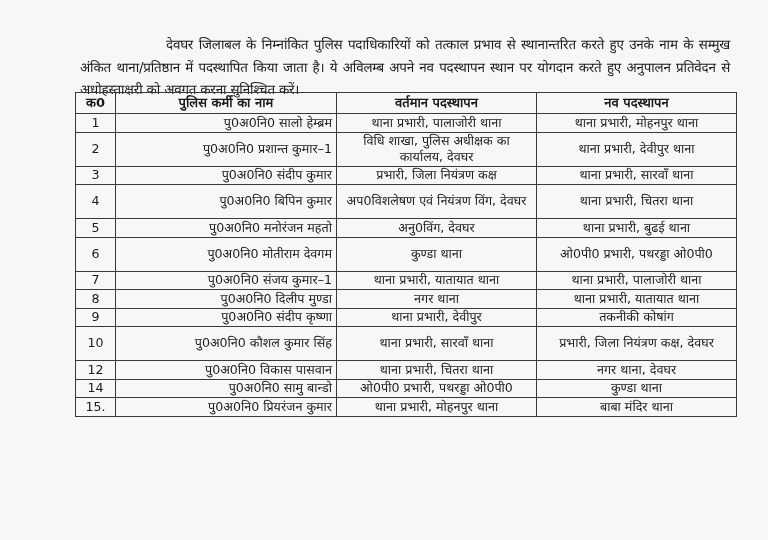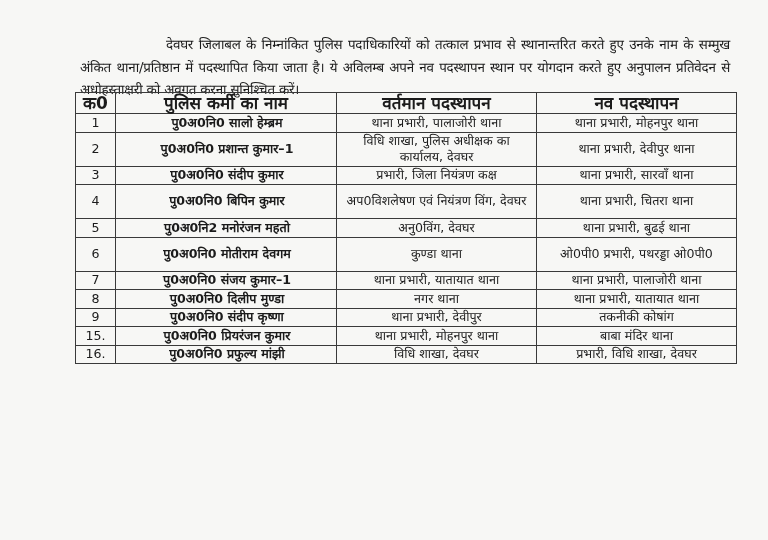--- a/index.html
+++ b/index.html
@@ -18,23 +18,23 @@
   .para .indent { display:inline-block; width:86px; }
   table {
     position:absolute; left:75px; top:92px; width:661px;
     border-collapse:collapse; table-layout:fixed;
     font-size:12.6px;
   }
   td, th {
     border:1px solid #3a3a3a; padding:0 4px;
     line-height:16.5px; vertical-align:middle;
   }
-  th { font-weight:bold; font-size:17px; height:20px; text-align:center; }
+  th { font-weight:bold; font-size:13px; height:20px; text-align:center; }
   td.sno { text-align:center; }
-  td.name { text-align:center; padding-left:6px;font-weight:bold; }
+  td.name { text-align:right; padding-left:6px; }
   td.cur, td.new { text-align:center;margin-left:43px; }
   tr.single td { height:17.5px; }
   tr.double td { height:33px; }
   col.c1 { width:40px; }
   col.c2 { width:221px; }
   col.c3 { width:200px; }
   col.c4 { width:200px; }
 </style>
 </head>
 <body>
@@ -77,21 +77,21 @@
         <td class="new">थाना प्रभारी, सारवाँ थाना</td>
       </tr>
       <tr class="double">
         <td class="sno">4</td>
         <td class="name">पु0अ0नि0 बिपिन कुमार</td>
         <td class="cur">अप0विशलेषण एवं नियंत्रण विंग, देवघर</td>
         <td class="new">थाना प्रभारी, चितरा थाना</td>
       </tr>
       <tr class="single">
         <td class="sno">5</td>
-        <td class="name">पु0अ0नि2 मनोरंजन महतो</td>
+        <td class="name">पु0अ0नि0 मनोरंजन महतो</td>
         <td class="cur">अनु0विंग, देवघर</td>
         <td class="new">थाना प्रभारी, बुढई थाना</td>
       </tr>
       <tr class="double">
         <td class="sno">6</td>
         <td class="name">पु0अ0नि0 मोतीराम देवगम</td>
         <td class="cur">कुण्डा थाना</td>
         <td class="new">ओ0पी0 प्रभारी, पथरड्डा ओ0पी0</td>
       </tr>
       <tr class="single">
@@ -105,27 +105,39 @@
         <td class="name">पु0अ0नि0 दिलीप मुण्डा</td>
         <td class="cur">नगर थाना</td>
         <td class="new">थाना प्रभारी, यातायात थाना</td>
       </tr>
       <tr class="single">
         <td class="sno">9</td>
         <td class="name">पु0अ0नि0 संदीप कृष्णा</td>
         <td class="cur">थाना प्रभारी, देवीपुर</td>
         <td class="new">तकनीकी कोषांग</td>
       </tr>
+      <tr class="double">
+        <td class="sno">10</td>
+        <td class="name">पु0अ0नि0 कौशल कुमार सिंह</td>
+        <td class="cur">थाना प्रभारी, सारवाँ थाना</td>
+        <td class="new">प्रभारी, जिला नियंत्रण कक्ष, देवघर</td>
+      </tr>
+      <tr class="single">
+        <td class="sno">12</td>
+        <td class="name">पु0अ0नि0 विकास पासवान</td>
+        <td class="cur">थाना प्रभारी, चितरा थाना</td>
+        <td class="new">नगर थाना, देवघर</td>
+      </tr>
+      <tr class="single">
+        <td class="sno">14</td>
+        <td class="name">पु0अ0नि0 सामु बान्डो</td>
+        <td class="cur">ओ0पी0 प्रभारी, पथरड्डा ओ0पी0</td>
+        <td class="new">कुण्डा थाना</td>
+      </tr>
       <tr class="single">
         <td class="sno">15.</td>
         <td class="name">पु0अ0नि0 प्रियरंजन कुमार</td>
         <td class="cur">थाना प्रभारी, मोहनपुर थाना</td>
         <td class="new">बाबा मंदिर थाना</td>
       </tr>
-      <tr class="single">
-        <td class="sno">16.</td>
-        <td class="name">पु0अ0नि0 प्रफुल्य मांझी</td>
-        <td class="cur">विधि शाखा, देवघर</td>
-        <td class="new">प्रभारी, विधि शाखा, देवघर</td>
-      </tr>
     </tbody>
   </table>
 </div>
 
 </body></html>

